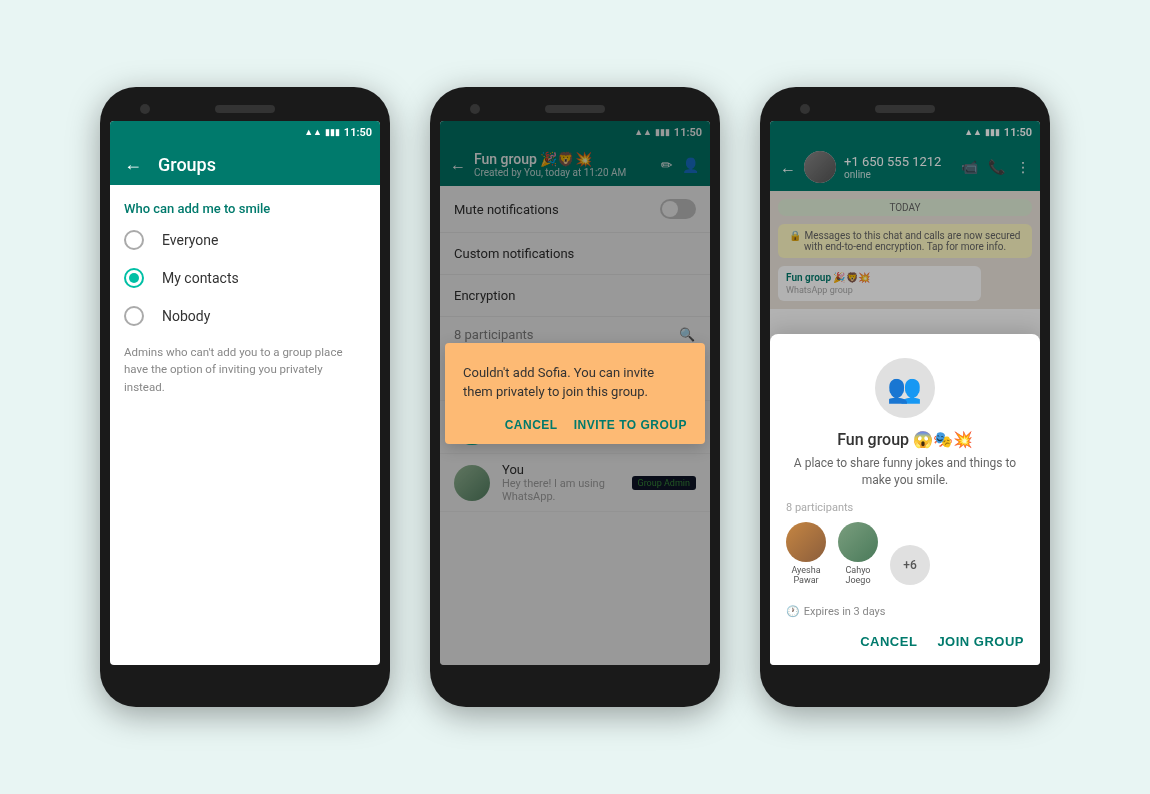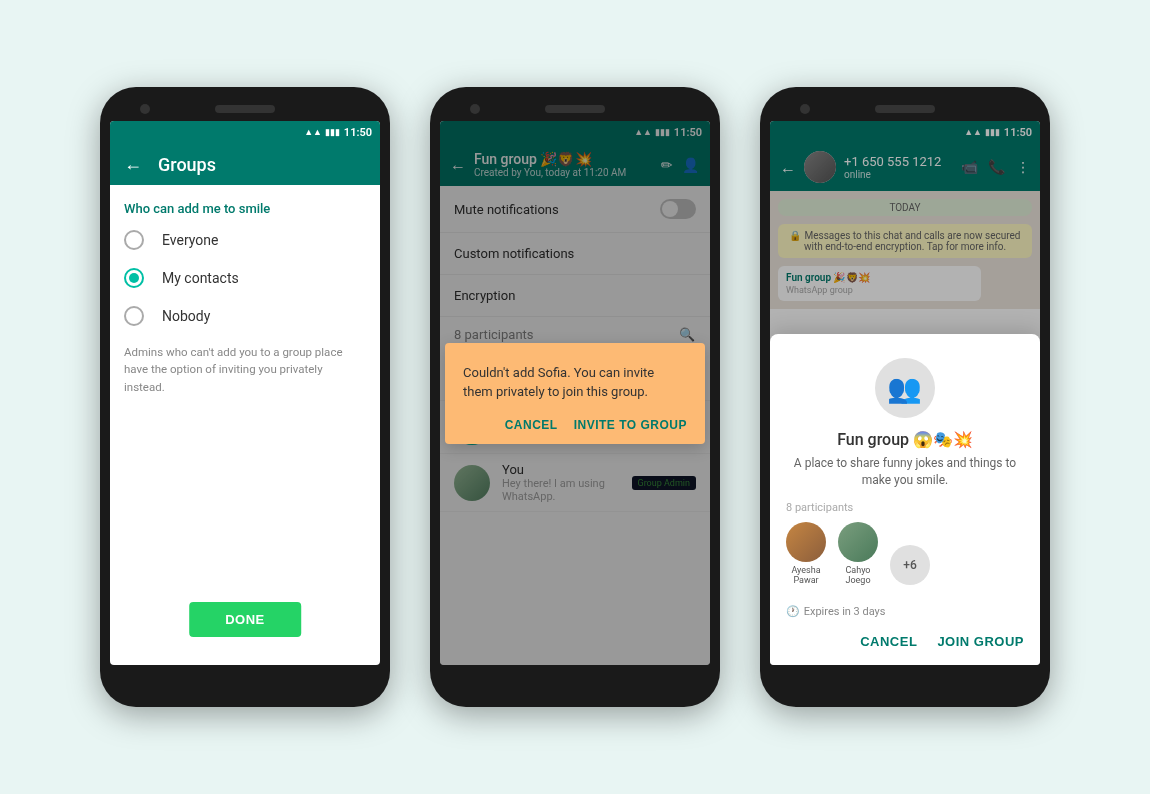--- a/index.html
+++ b/index.html
@@ -533,21 +533,20 @@
       </div>
 
       <div class="radio-option">
         <div class="radio-circle"></div>
         <span class="radio-label">Nobody</span>
       </div>
 
       <div class="p1-note">Admins who can't add you to a group place have the option of inviting you privately instead.</div>
     </div>
 
-    <button class="p1-done-btn">DONE</button>
   </div>
 </div>
 
 <div class="phone">
   <div class="phone-top-bar">
     <div class="phone-camera"></div>
     <div class="phone-speaker"></div>
   </div>
   <div class="phone-screen">
 

